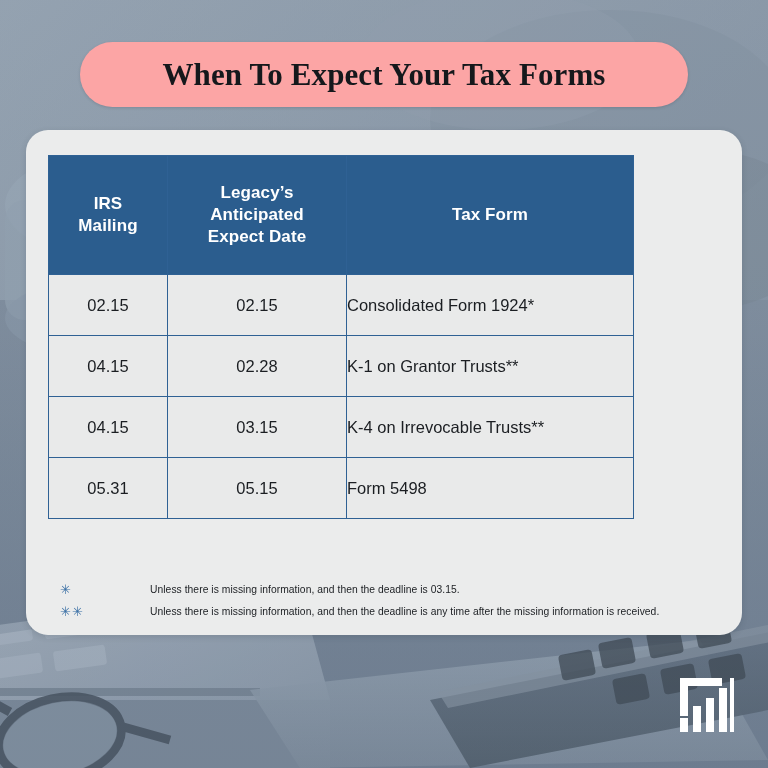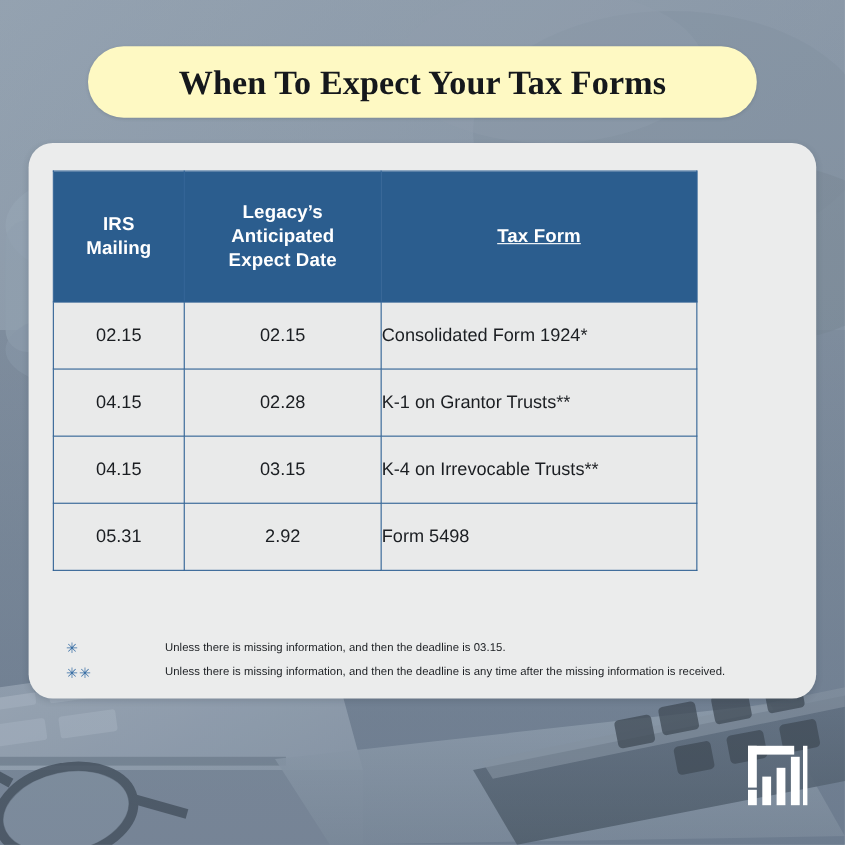--- a/index.html
+++ b/index.html
@@ -34,21 +34,21 @@
     pointer-events: none;
   }
 
   
   #title-pill {
     position: absolute;
     left: 80px;
     top: 42px;
     width: 608px;
     height: 65px;
-    background: #fef9c3;
+    background: #fca5a5;
     border-radius: 34px;
     z-index: 3;
     display: flex;
     align-items: center;
     justify-content: center;
     box-shadow: 0 1px 3px rgba(40,50,62,0.18);
   }
   #title-text {
     font-family: "Liberation Serif", "DejaVu Serif", serif;
     font-weight: bold;
@@ -91,21 +91,21 @@
     font-weight: bold;
     font-size: 17px;
     line-height: 1.28;
     text-align: center;
     height: 118px;
     vertical-align: middle;
     border-color: #2b5d8e;
     border-right-color: #ffffff;
     letter-spacing: 0.1px;
   }
-  thead th:last-child { border-right-color: #2b5d8e; text-decoration: underline; }
+  thead th:last-child { border-right-color: #2b5d8e; }
   thead th .hdr-line { display: block; }
 
   tbody td {
     background: #e9eaea;
     height: 60px;
     font-size: 16.5px;
     color: #1b1e22;
     vertical-align: middle;
   }
   td.col-date {
@@ -269,21 +269,21 @@
       <td class="col-date">02.28</td>
       <td class="col-form">K-1 on Grantor Trusts**</td>
     </tr>
     <tr>
       <td class="col-date">04.15</td>
       <td class="col-date">03.15</td>
       <td class="col-form">K-4 on Irrevocable Trusts**</td>
     </tr>
     <tr>
       <td class="col-date">05.31</td>
-      <td class="col-date">2.92</td>
+      <td class="col-date">05.15</td>
       <td class="col-form">Form 5498</td>
     </tr>
   </tbody>
 </table>
 
 <div id="footnotes">
   <div class="footnote-row">
     <span class="fn-mark">✳</span>
     <span class="fn-text">Unless there is missing information, and then the deadline is 03.15.</span>
   </div>

